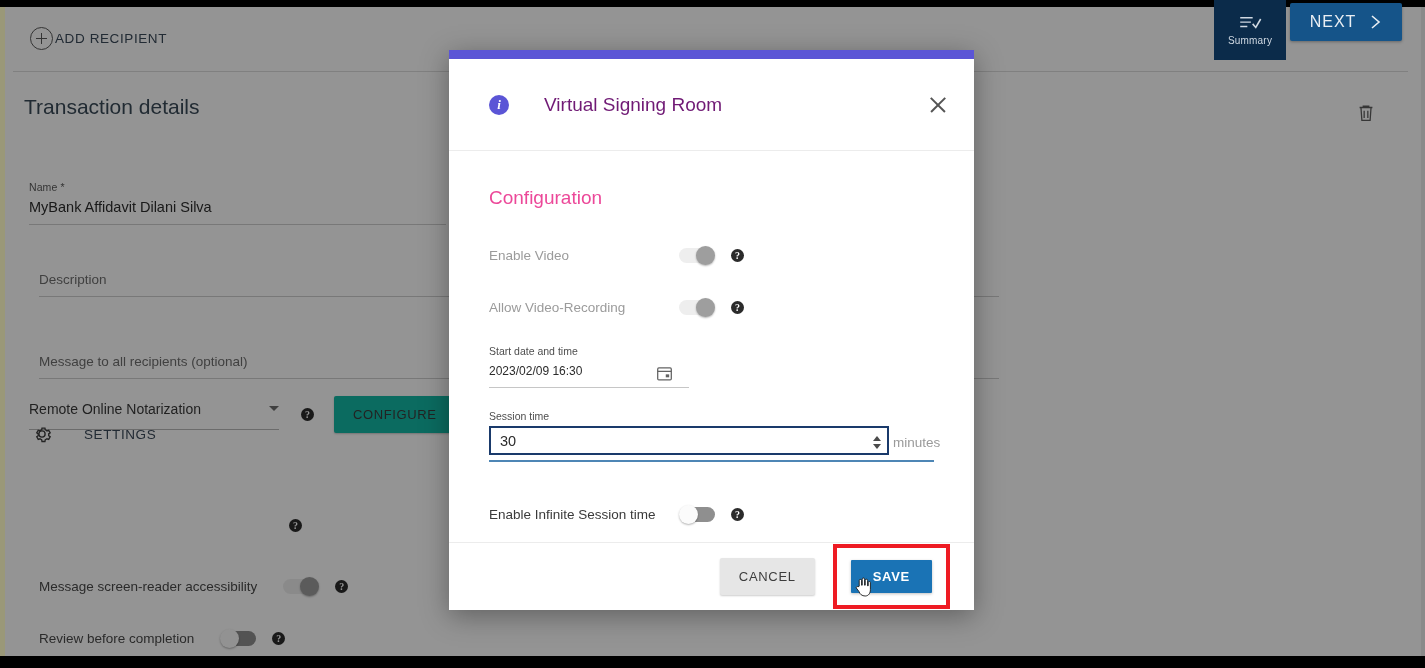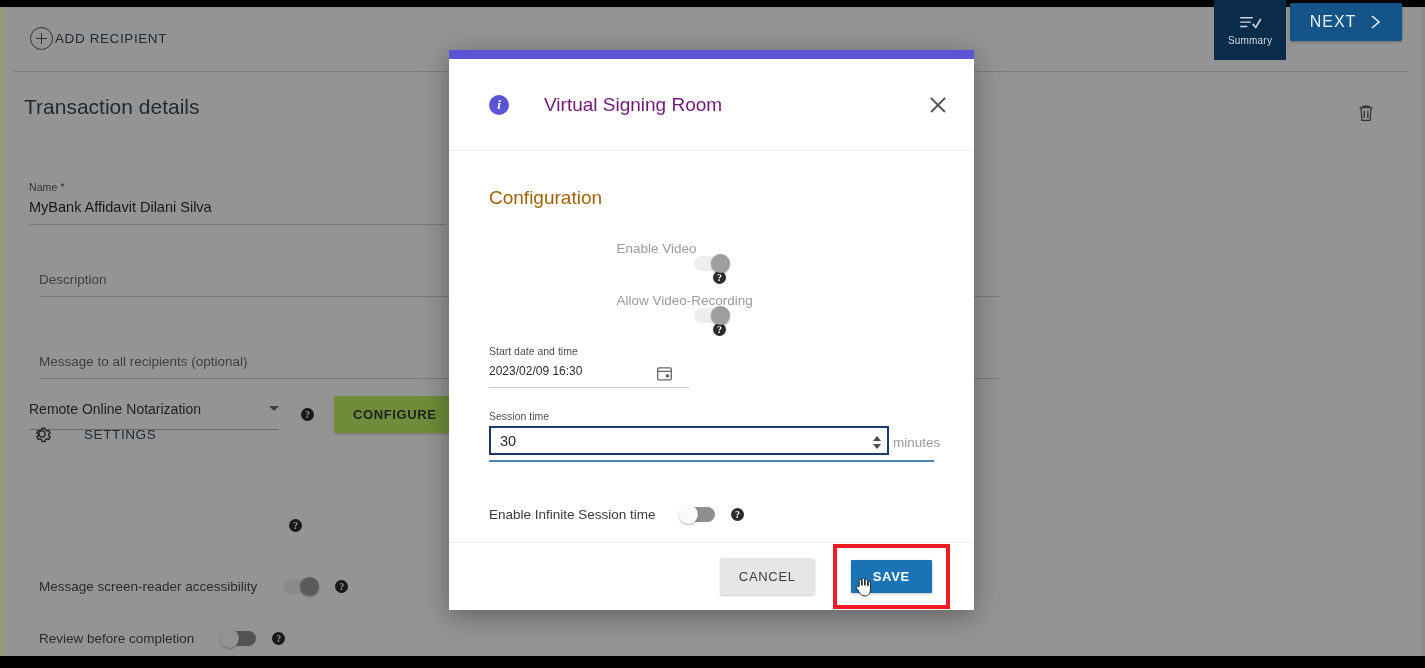--- a/index.html
+++ b/index.html
@@ -109,26 +109,25 @@
   }
   .help-dot {
     width: 13px; height: 13px; border-radius: 50%;
     background: #2b2b2b; color: #fff;
     font-size: 10px; line-height: 13px; text-align: center;
     font-family: "Liberation Serif", serif; font-weight: bold;
     display: inline-block; flex: 0 0 auto;
   }
   .configure-btn {
     margin-left: 20px;
-    background: #bef264; color: #3c3c3c;
+    background: #14b8a6; color: #3c3c3c;
     font-size: 13px; letter-spacing: 0.6px;
     padding: 11px 19px; border: none; border-radius: 2px;
     box-shadow: 0 1px 2px rgba(0,0,0,0.22);
     cursor: pointer;
-    font-weight: bold;
   }
 
   .settings-row {
     position: absolute; left: 26px; top: 416px;
     display: flex; align-items: center; gap: 31px;
   }
   .settings-label { font-size: 13.5px; letter-spacing: 0.6px; color: #3b4a5a; }
 
   .f-lang { left: 24px; top: 487px; width: 258px; }
 
@@ -229,25 +228,25 @@
     content: ""; position: absolute; left: 4px; top: 13px;
     width: 20px; height: 1.6px; background: #545454;
   }
   .close-x:before { transform: rotate(45deg); }
   .close-x:after  { transform: rotate(-45deg); }
 
   .dialog-body {
     flex: 1 1 auto; padding: 36px 40px 0 40px; position: relative;
   }
   .config-heading {
-    font-size: 19px; color: #a16207; font-weight: 400; margin-bottom: 32px;
+    font-size: 19px; color: #ec4899; font-weight: 400; margin-bottom: 32px;
   }
 
   .d-row {
-    display: flex; align-items: center; height: 28px; margin-bottom: 24px; flex-direction: column;
+    display: flex; align-items: center; height: 28px; margin-bottom: 24px;
   }
   .d-row .d-label {
     width: 190px; font-size: 13.5px; color: #9b9b9b;
   }
 
   .d-field { margin-top: 12px; width: 200px; position: relative; }
   .d-field-label { font-size: 10.5px; color: #4e4e4e; }
   .d-field-value { font-size: 12px; color: #2b2b2b; margin-top: 7px; }
   .d-field-underline { height: 1px; background: #c6c6c6; margin-top: 9px; }
   .cal-icon { position: absolute; right: 16px; top: 20px; }

